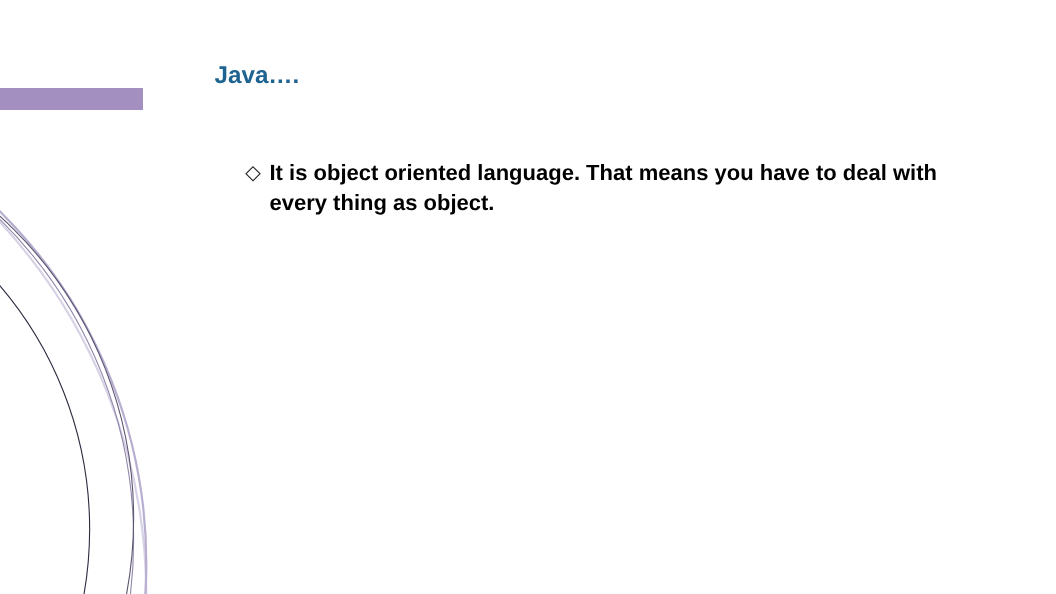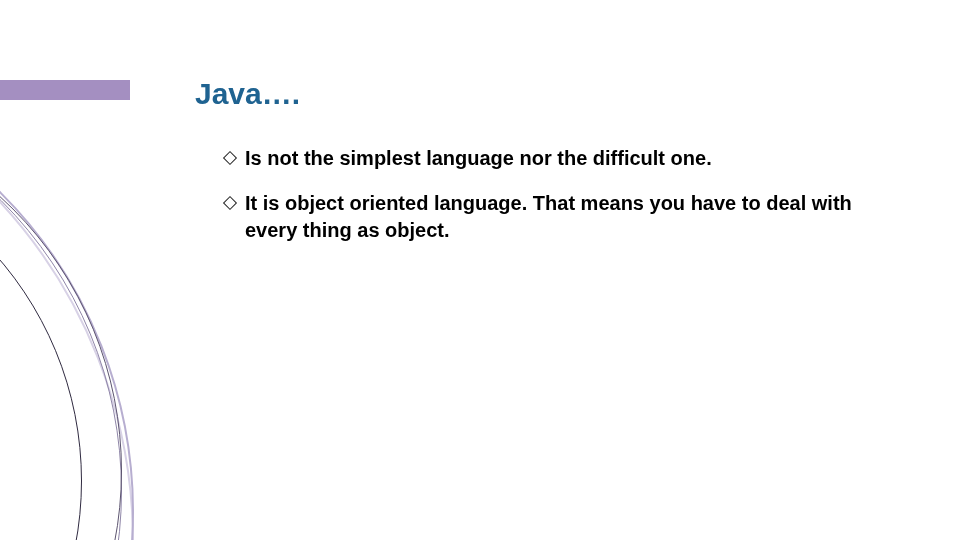--- a/index.html
+++ b/index.html
@@ -17,24 +17,23 @@
     top: 80px;
     left: 0;
     width: 130px;
     height: 20px;
     background: #a48fc1;
   }
   .title {
     position: absolute;
     top: 55px;
     left: 195px;
-    font-size: 30px;
+    font-size: 22px;
     font-weight: bold;
     color: #1f6391;
-    margin-top: 22px;
   }
   .content {
     position: absolute;
     top: 145px;
     left: 225px;
     width: 640px;
     color: #000;
     font-size: 20px;
     font-weight: bold;
     line-height: 1.35;
@@ -75,19 +74,15 @@
 <div class="arc arc3"></div>
 <div class="arc arc5"></div>
 
 <div class="accent-bar"></div>
 
 <div class="title">Java….</div>
 
 <div class="content">
   <div class="bullet">
     <span class="diamond"></span>
-    <span>Is not the simplest language nor the difficult one.</span>
-  </div>
-  <div class="bullet">
-    <span class="diamond"></span>
     <span>It is object oriented language. That means you have to deal with every thing as object.</span>
   </div>
 </div>
 
 </body></html>

